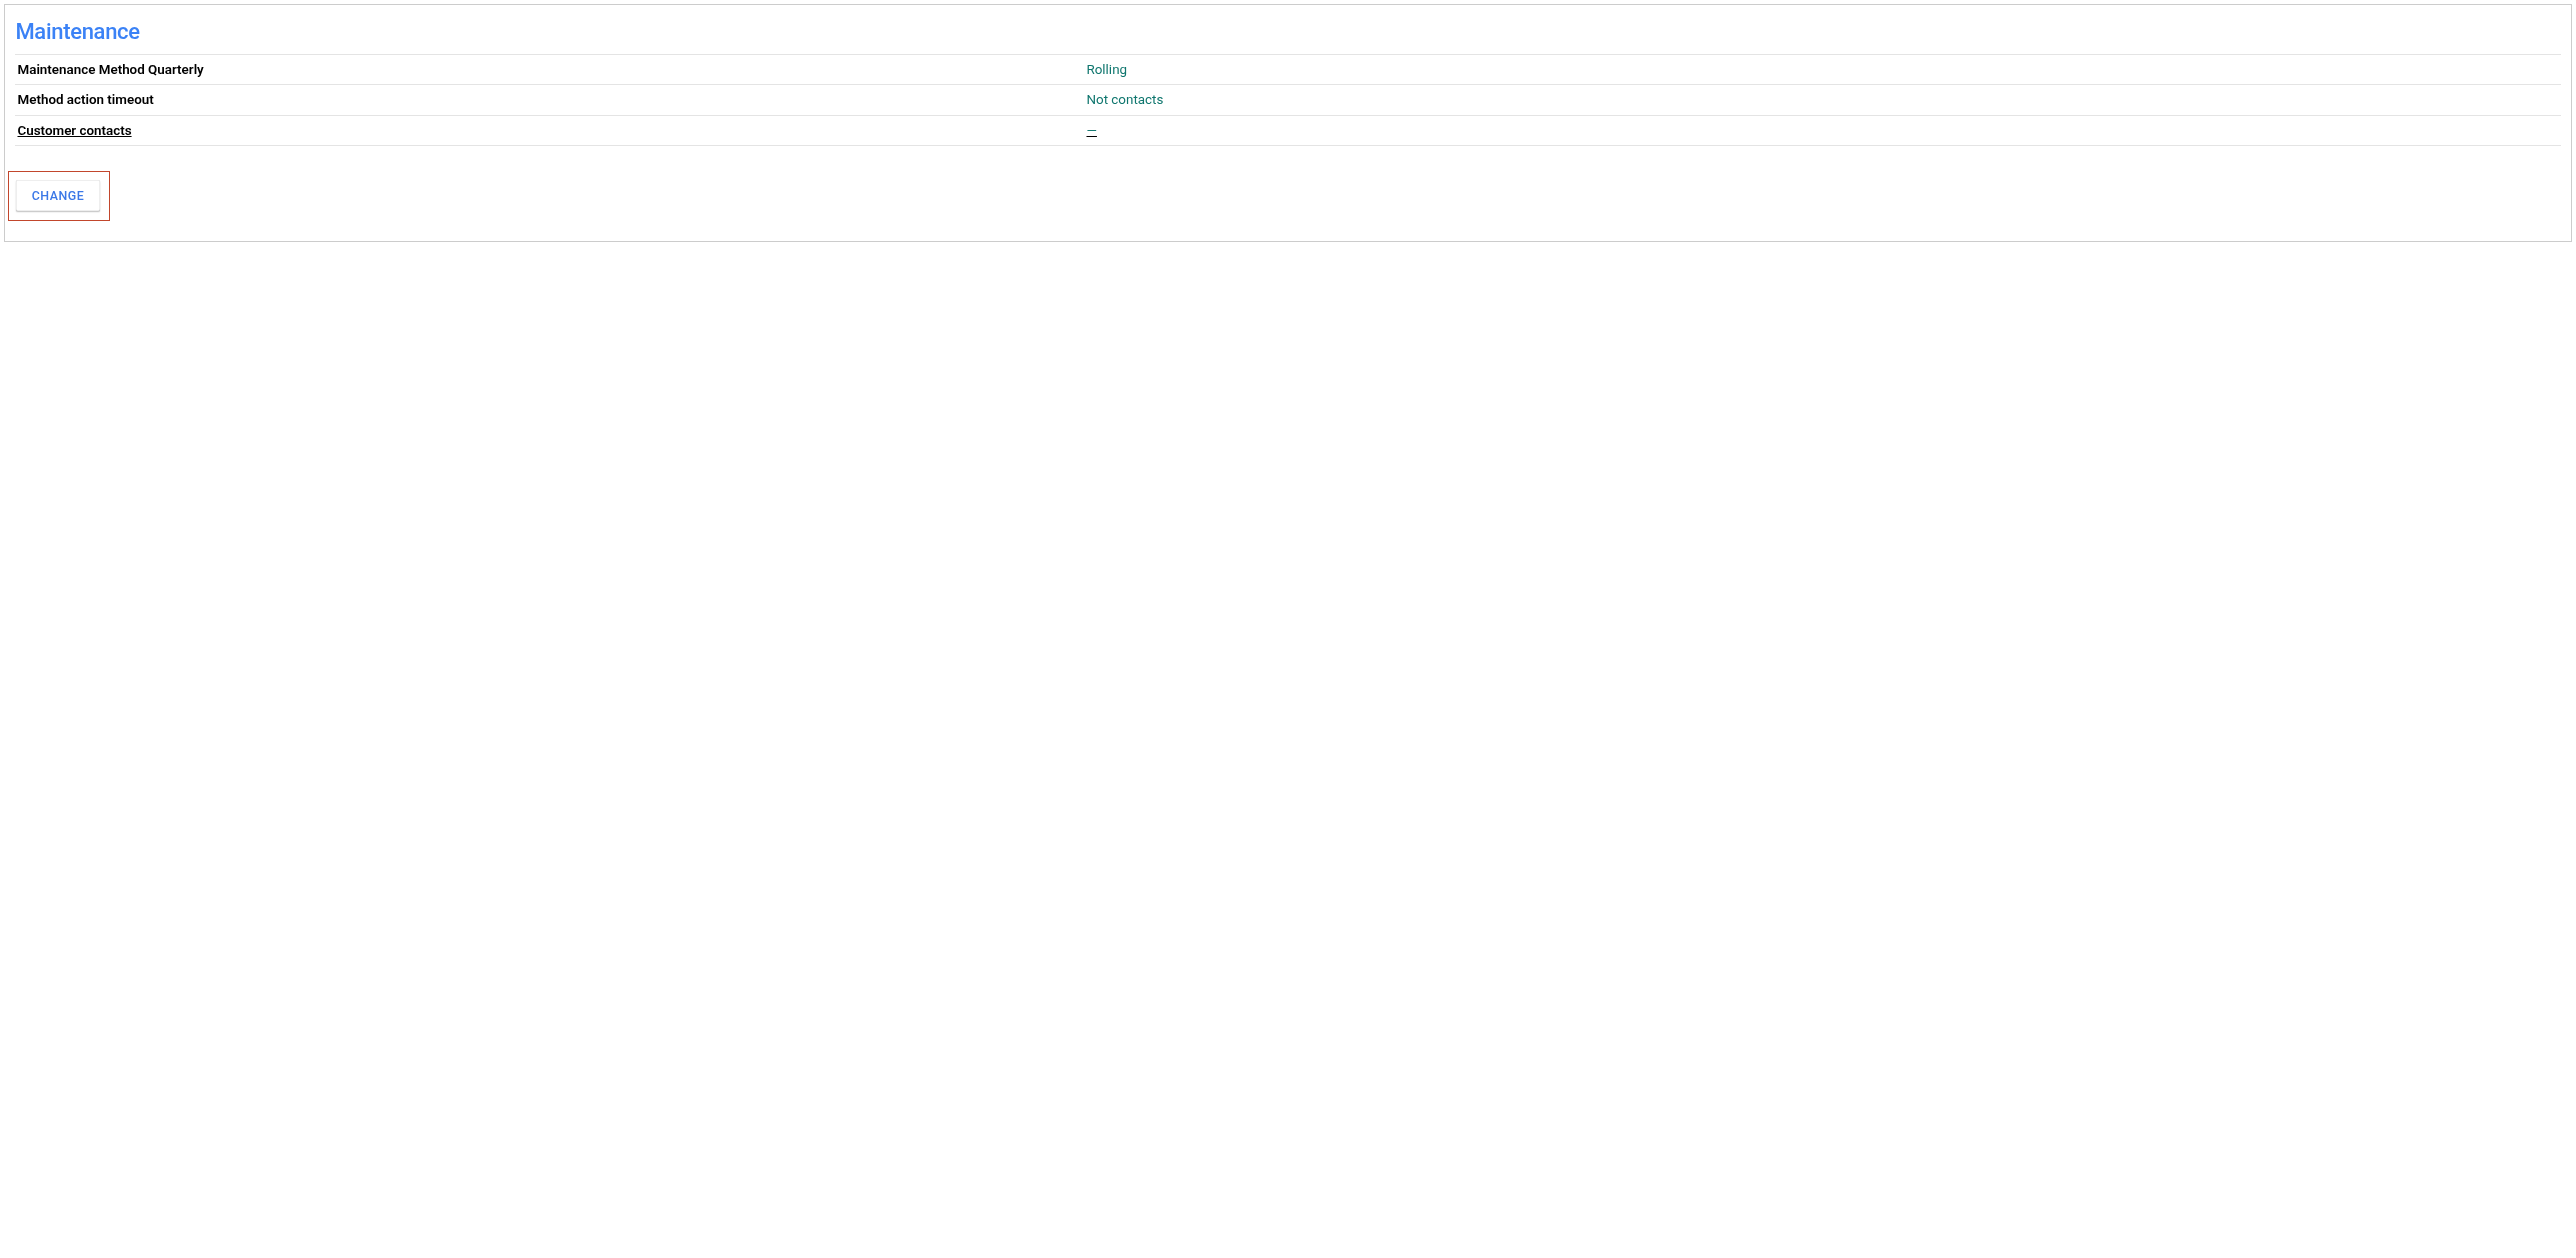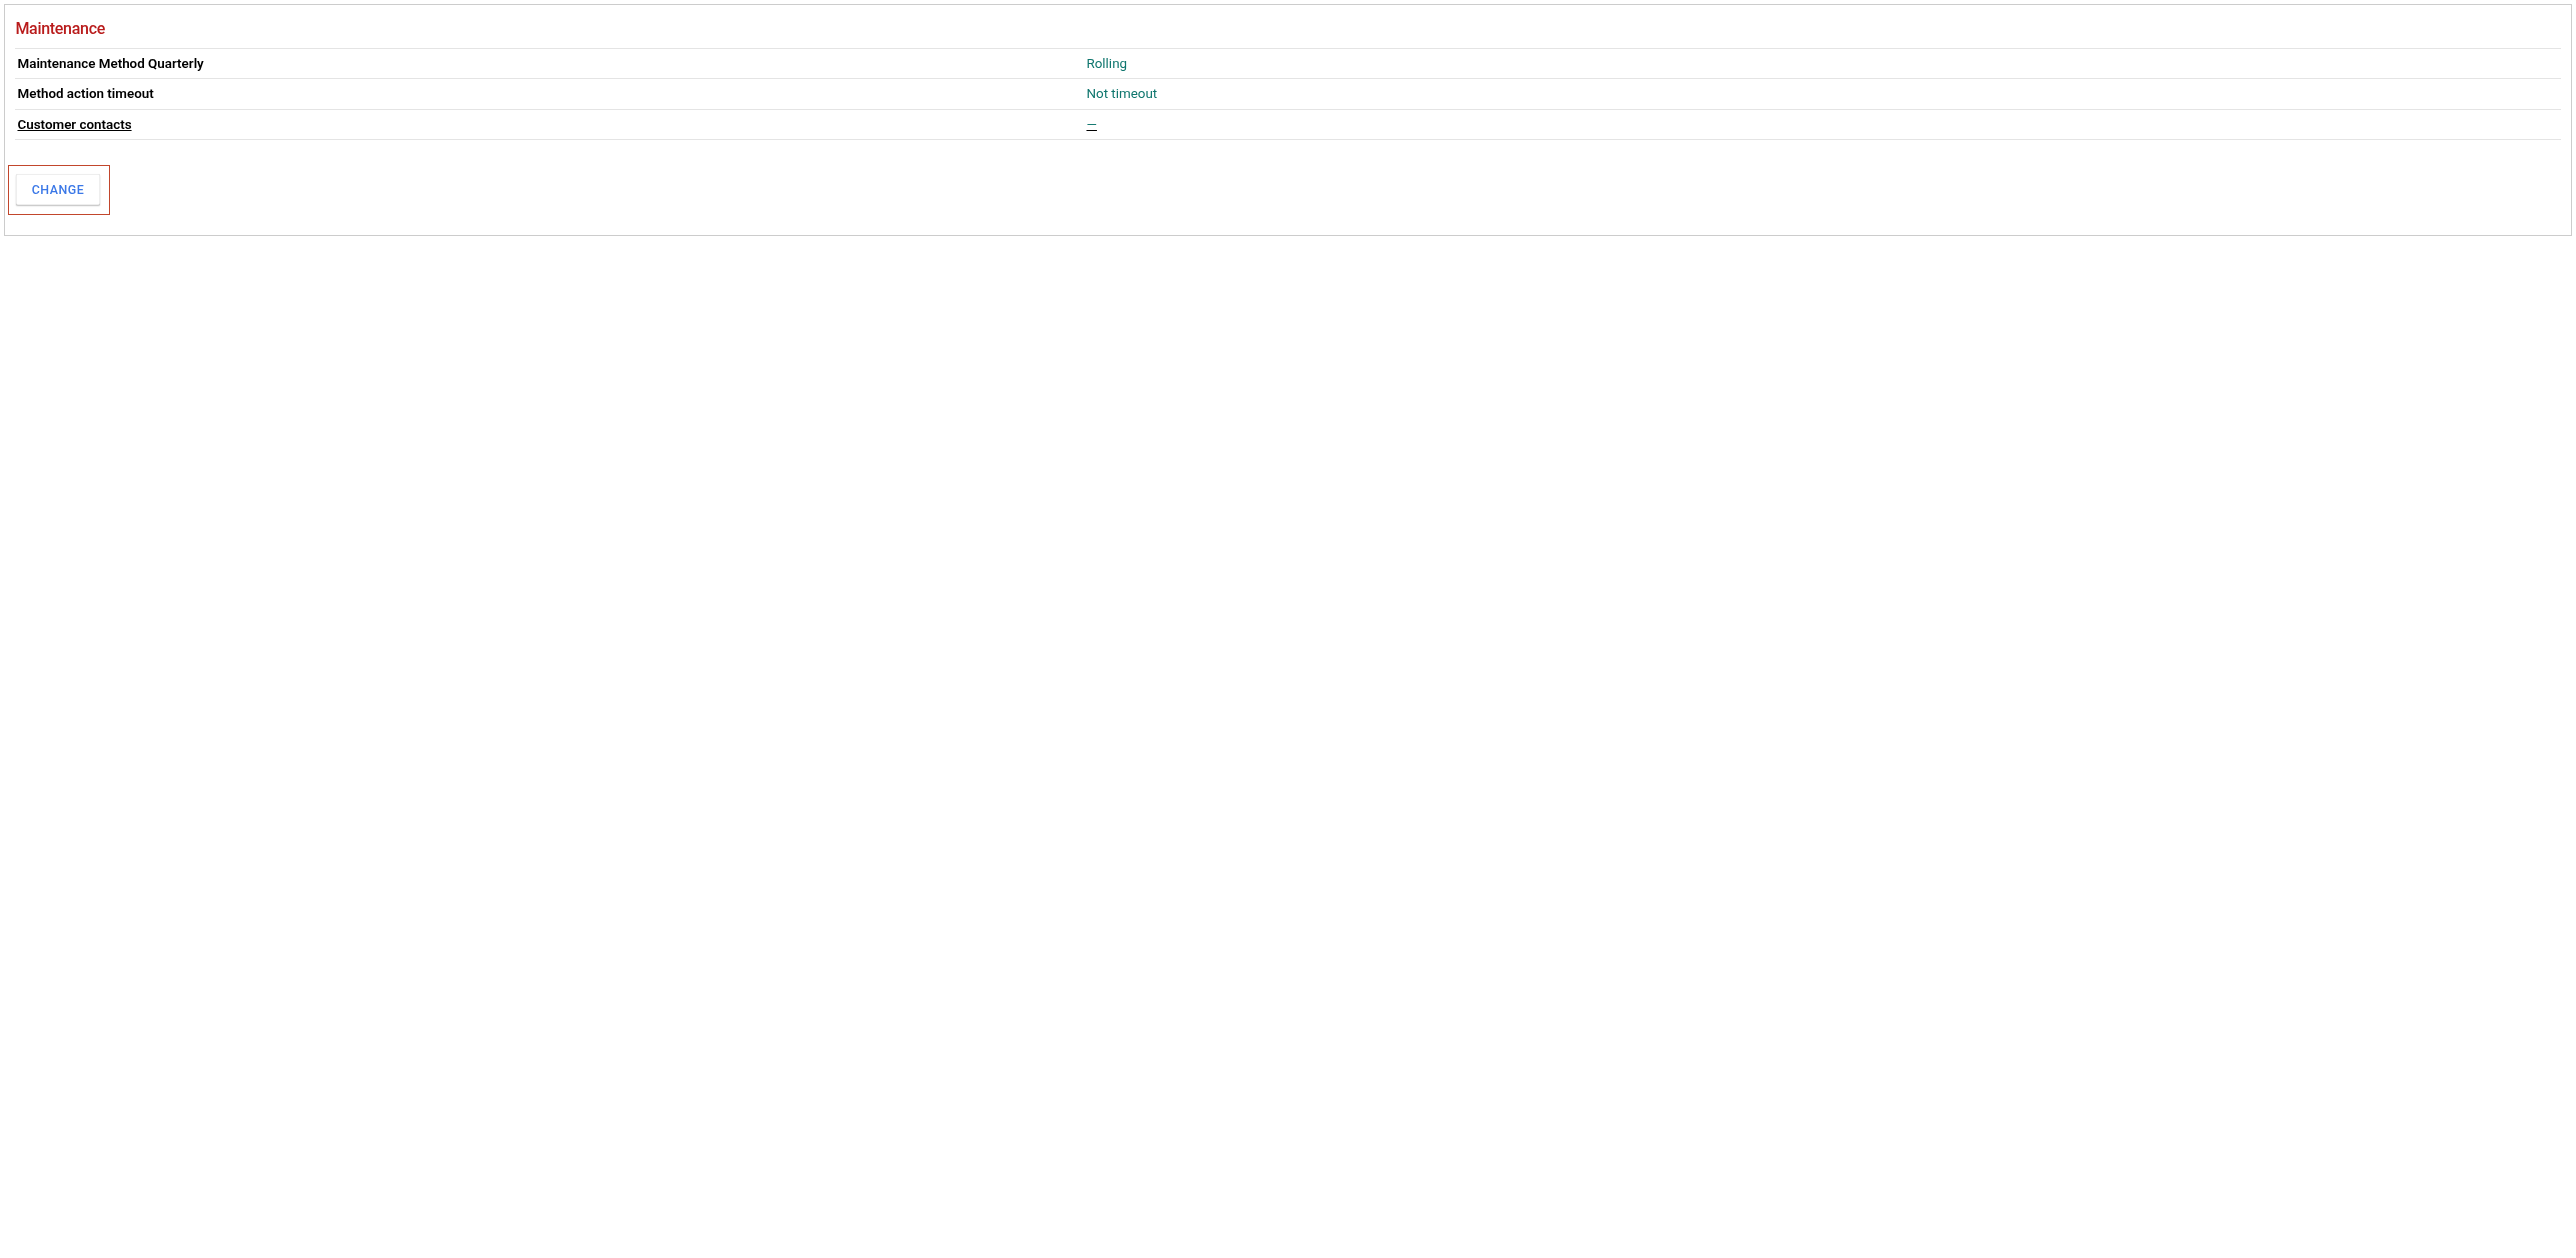--- a/index.html
+++ b/index.html
@@ -11,23 +11,23 @@
       font-family: Roboto, "Helvetica Neue", Arial, sans-serif;
       background: #fff;
       padding: 4.1px;
     }
     .panel {
       border: 1px solid #ccc;
       background: #fff;
       padding: 10.3px 10.3px 20.6px 10.3px;
     }
     h1.section-title {
-      font-size: 16px;
+      font-size: 22px;
       font-weight: 500;
-      color: #b91c1c;
+      color: #3b82f6;
       margin: 4.1px 0 9.3px 0;
       letter-spacing: -0.3px;
     }
     table.kv {
       width: 100%;
       border-collapse: collapse;
     }
     table.kv tr {
       border-top: 0.5px solid #e4e4e4;
     }
@@ -77,21 +77,21 @@
   <h1 class="section-title">Maintenance</h1>
 
   <table class="kv">
     <tbody>
         <tr>
       <td class="key">Maintenance Method Quarterly</td>
       <td class="val">Rolling</td>
     </tr>
     <tr>
       <td class="key">Method action timeout</td>
-      <td class="val">Not timeout</td>
+      <td class="val">Not contacts</td>
     </tr>
     <tr>
       <td class="key">Customer contacts</td>
       <td class="val">—</td>
     </tr>
   </tbody>
     </table>
 
   <div class="highlight-box">
     <button class="change-btn">CHANGE</button>

